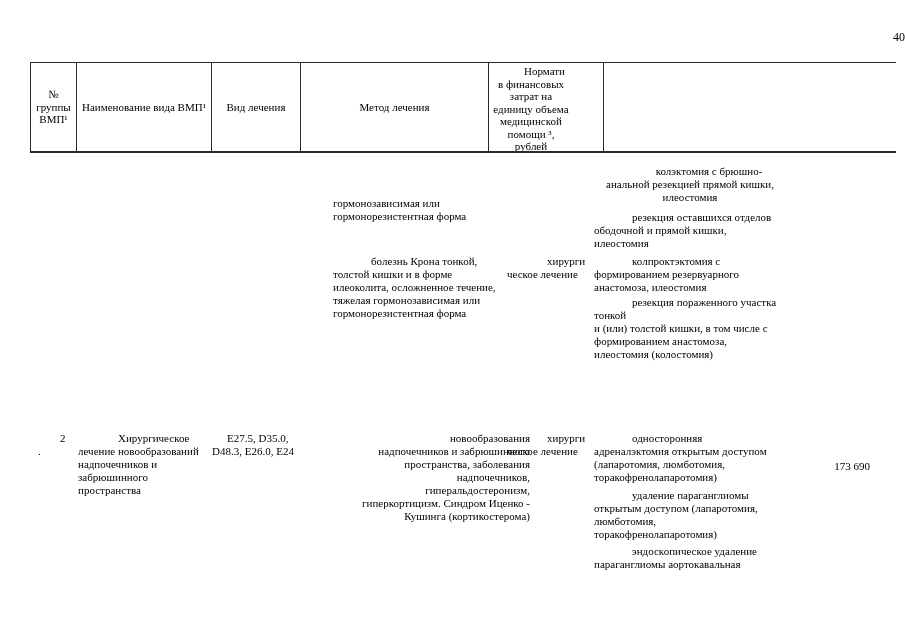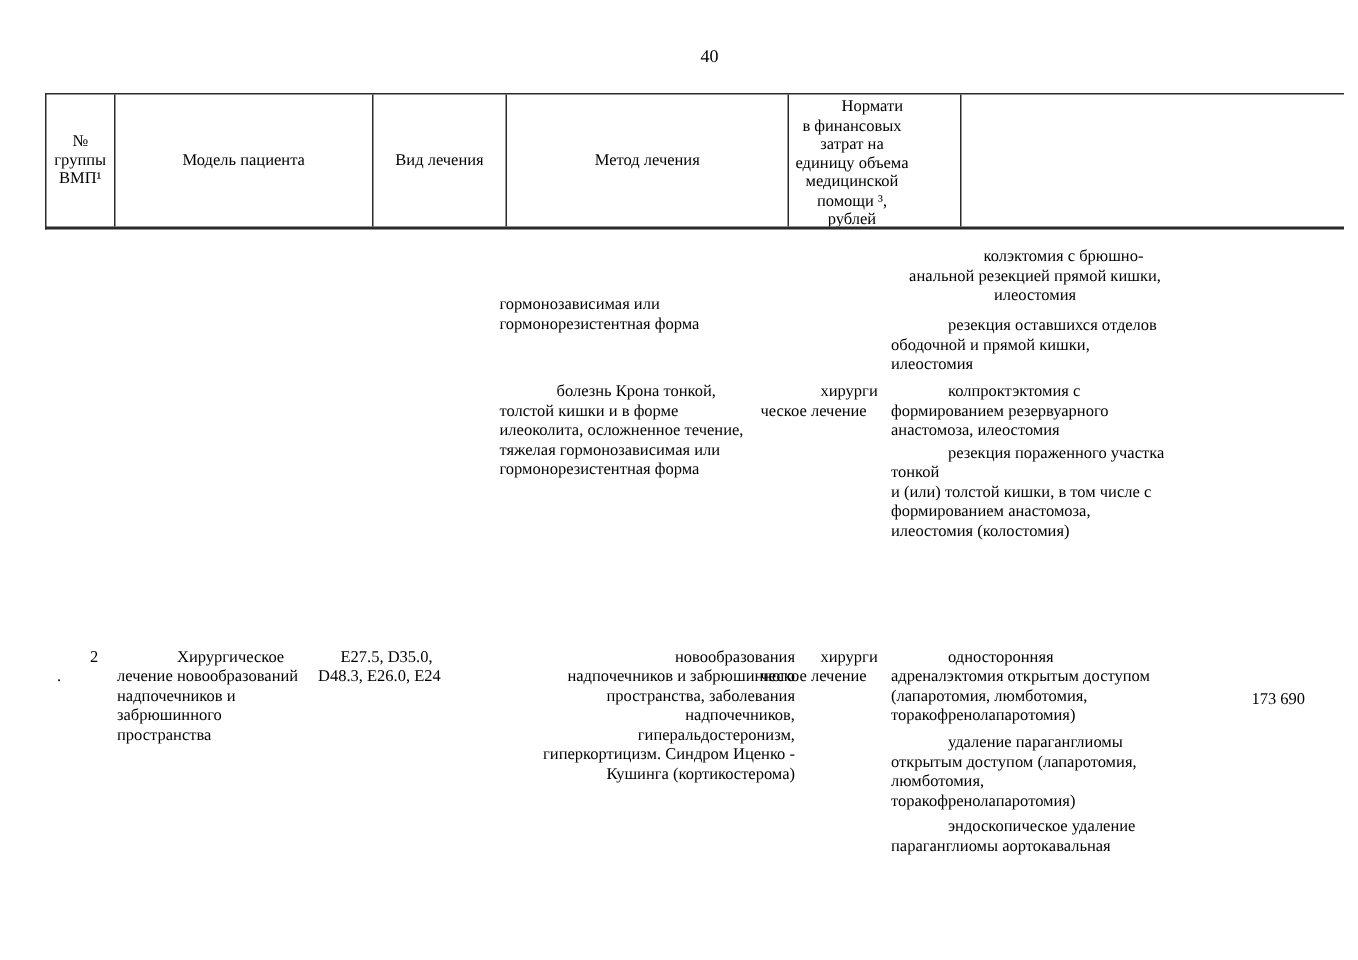--- a/index.html
+++ b/index.html
@@ -3,21 +3,21 @@
 <meta charset="utf-8">
 <style>
   html,body{margin:0;padding:0;}
   body{
     width:905px;height:640px;position:relative;background:#ffffff;
     font-family:"Liberation Serif","DejaVu Serif",serif;color:#000;
     overflow:hidden;
   }
   .abs{position:absolute;}
   #page-number{
-    left:0;right:0;top:30px;text-align:center;
+    left:0;right:0;top:30px;text-align:right;
     font-size:12px;line-height:14px;margin-left:41px;
   }
   
   #thead{
     left:30px;top:62px;width:866px;height:91px;
     border-top:1px solid #2a2a2a;border-bottom:2px solid #2a2a2a;
     border-left:1px solid #2a2a2a;
     display:flex;box-sizing:border-box;
   }
   .hcell{
@@ -48,21 +48,21 @@
 </style>
 </head>
 <body>
 
 <div class="abs" id="page-number">40</div>
 
 <div class="abs" id="thead">
   <div class="hcell hc1">№
 группы
 ВМП¹</div>
-  <div class="hcell hc4">Модель пациента</div>
+  <div class="hcell hc2">Наименование вида ВМП¹</div>
   <div class="hcell hc5">Вид лечения</div>
   <div class="hcell hc6">Метод лечения</div>
   <div class="hcell hc7">
     <div class="l1">Нормати</div>
     <div class="lrest">в финансовых
 затрат на
 единицу объема
 медицинской
 помощи ³,
 рублей</div>

